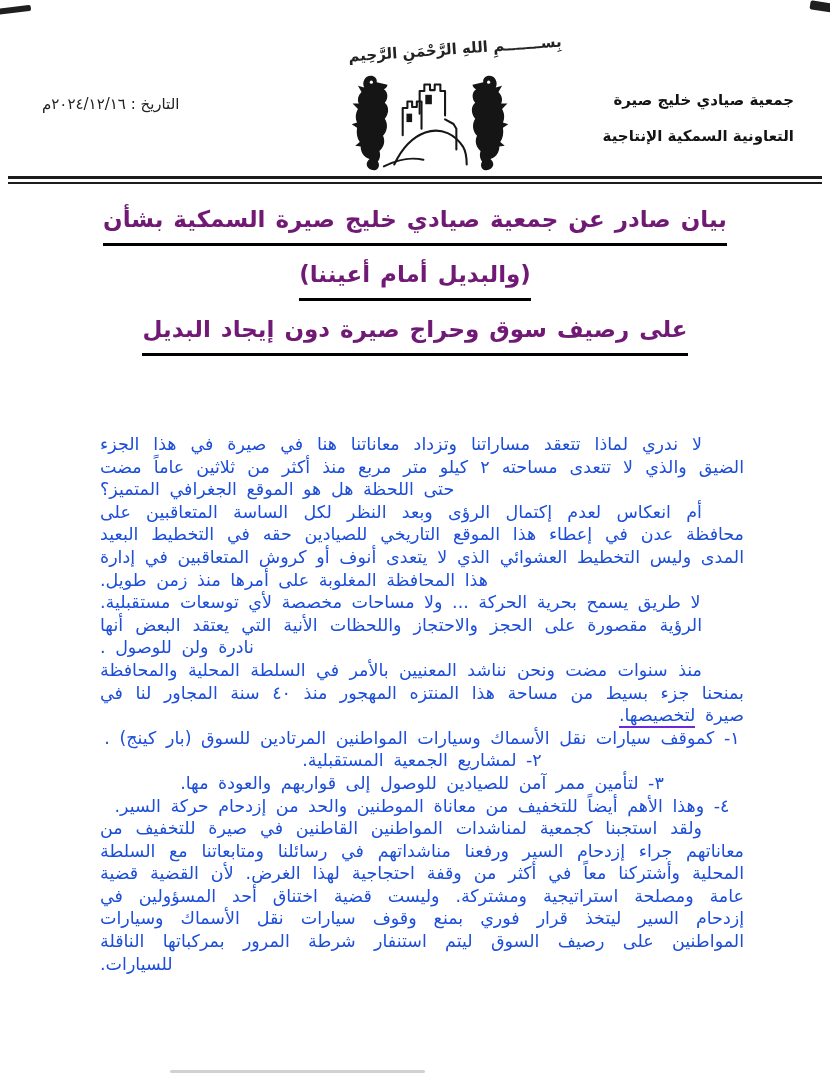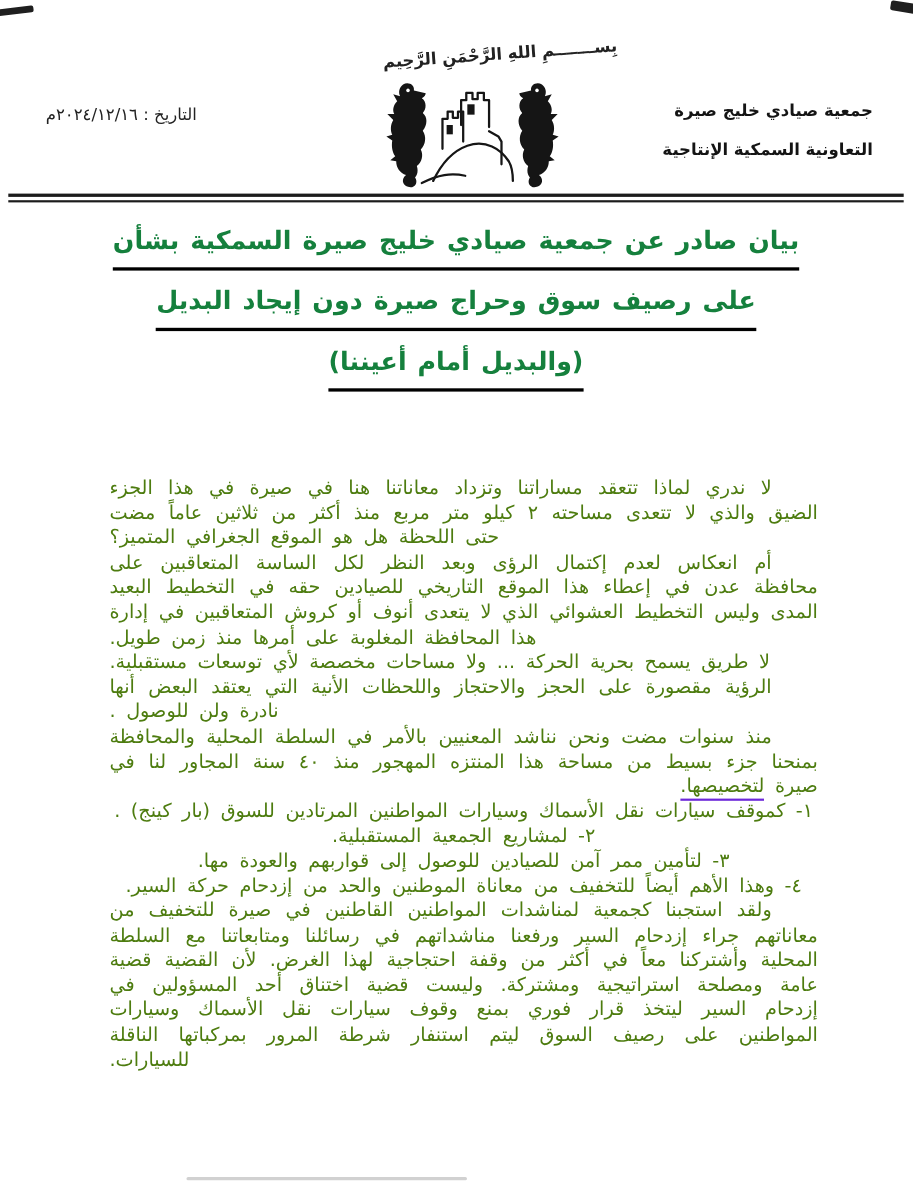--- a/index.html
+++ b/index.html
@@ -34,32 +34,32 @@
   }
   .logo{position:absolute;left:350px;top:70px;width:160px;height:108px;}
   .logo svg{width:100%;height:100%;}
   .rule{
     position:absolute;left:8px;right:8px;top:176px;height:3px;
     border-top:3px solid #1c1c1c;border-bottom:2px solid #1c1c1c;
   }
   
   .title{
     position:absolute;left:40px;right:40px;top:203px;
-    text-align:center;font-weight:bold;font-size:23px;color:#15803d;
+    text-align:center;font-weight:bold;font-size:23px;color:#701a75;
   }
   .t-line{line-height:33px;margin-bottom:12px;}
   .t-line span{
     display:inline-block;border-bottom:3px solid #000;padding-bottom:7px;
     word-spacing:2px;
   }
   
   .body-text{
     position:absolute;right:86px;left:100px;top:433px;
     font-size:17.5px;line-height:22.6px;
-    text-align:justify;direction:rtl;color:#4d7c0f;
+    text-align:justify;direction:rtl;color:#1d4ed8;
     word-spacing:4px;
   }
   .para{margin:0;}
   .indent{text-indent:42px;}
   .last-left{text-align-last:left;}
   .last-right{text-align-last:right;}
   .u{border-bottom:2px solid #6d28d9;padding-bottom:1px;}
   .item{text-align:center;margin:0;}
 </style>
 </head>
@@ -111,22 +111,22 @@
           C46,44 46,36 41,32 C45,28 45,20 40,17 C43,16 44,13 44,12 Z"></path>
         <circle cx="26" cy="9" r="1.8" fill="#ffffff"></circle>
       </g>
     </svg>
   </div>
 
   <div class="rule"></div>
 
   <div class="title">
     <div class="t-line"><span>بيان صادر عن جمعية صيادي خليج صيرة السمكية بشأن</span></div>
+    <div class="t-line"><span>(والبديل أمام أعيننا)</span></div>
     <div class="t-line"><span>على رصيف سوق وحراج صيرة دون إيجاد البديل</span></div>
-    <div class="t-line"><span>(والبديل أمام أعيننا)</span></div>
   </div>
 
   <div class="body-text">
     <p class="para indent last-left">لا ندري لماذا تتعقد مساراتنا وتزداد معاناتنا هنا في صيرة في هذا الجزء الضيق والذي لا تتعدى مساحته ٢ كيلو متر مربع منذ أكثر من ثلاثين عاماً مضت حتى اللحظة هل هو الموقع الجغرافي المتميز؟</p>
     <p class="para indent last-left">أم انعكاس لعدم إكتمال الرؤى وبعد النظر لكل الساسة المتعاقبين على محافظة عدن في إعطاء هذا الموقع التاريخي للصيادين حقه في التخطيط البعيد المدى وليس التخطيط العشوائي الذي لا يتعدى أنوف أو كروش المتعاقبين في إدارة هذا المحافظة المغلوبة على أمرها منذ زمن طويل.</p>
     <p class="para indent last-left">لا طريق يسمح بحرية الحركة ... ولا مساحات مخصصة لأي توسعات مستقبلية.</p>
     <p class="para indent last-left">الرؤية مقصورة على الحجز والاحتجاز واللحظات الأنية التي يعتقد البعض أنها نادرة ولن للوصول .</p>
     <p class="para indent last-right"><span>منذ سنوات مضت ونحن نناشد المعنيين بالأمر في السلطة المحلية والمحافظة بمنحنا جزء بسيط من مساحة هذا المنتزه المهجور منذ ٤٠ سنة المجاور لنا في صيرة</span> <span class="u">لتخصيصها.</span></p>
     <div class="item">١- كموقف سيارات نقل الأسماك وسيارات المواطنين المرتادين للسوق (بار كينج) .</div>
     <div class="item">٢- لمشاريع الجمعية المستقبلية.</div>

